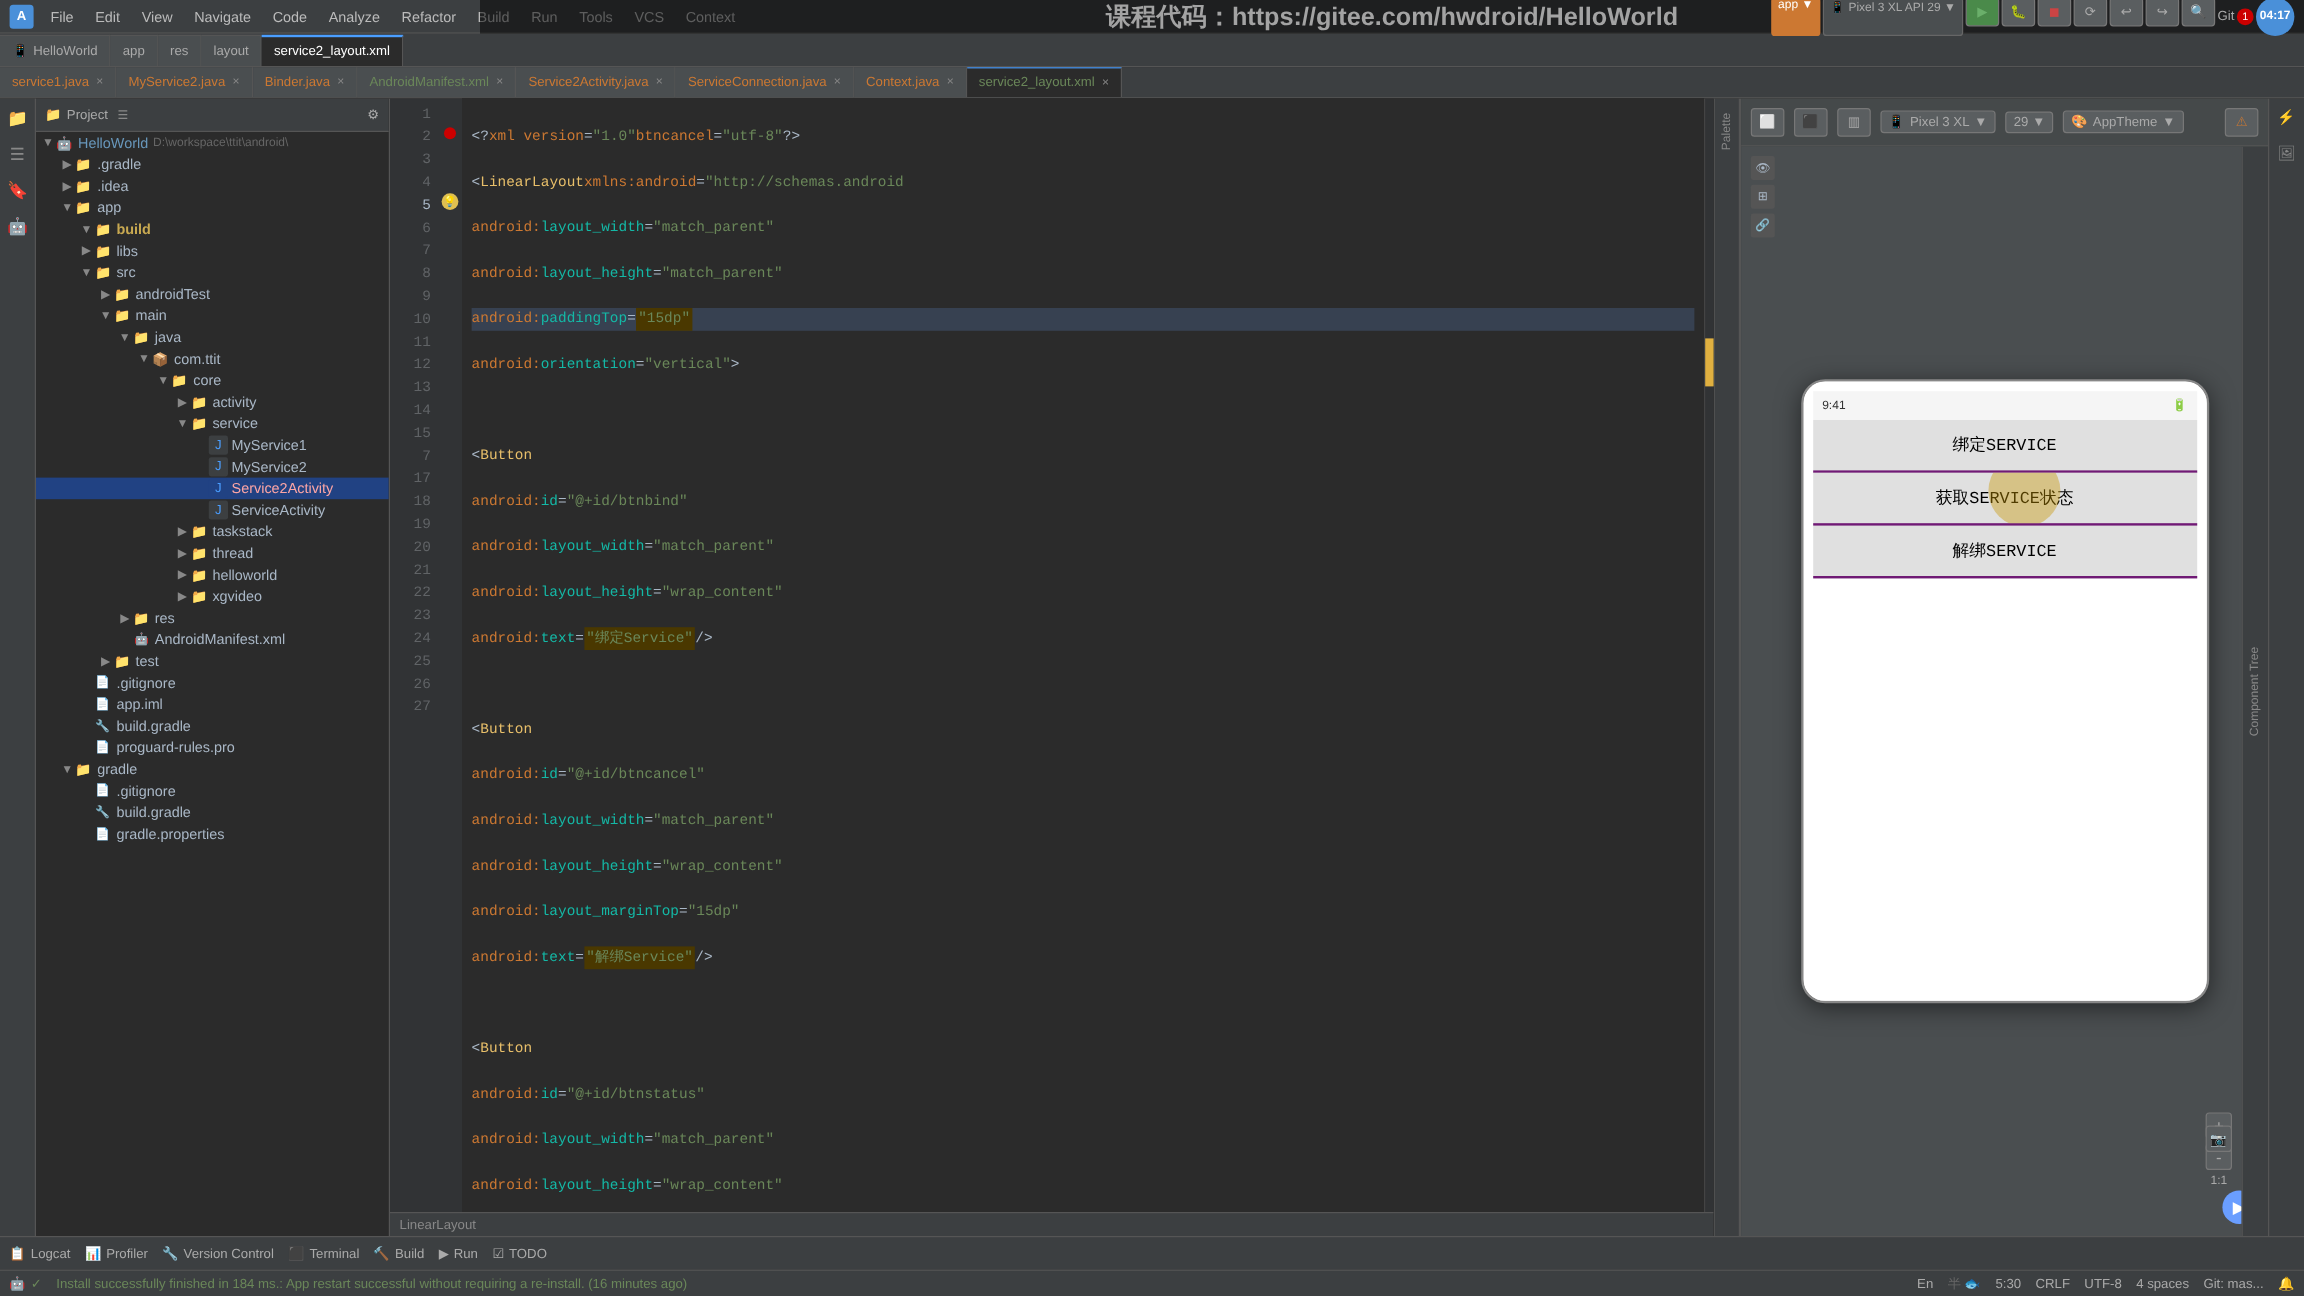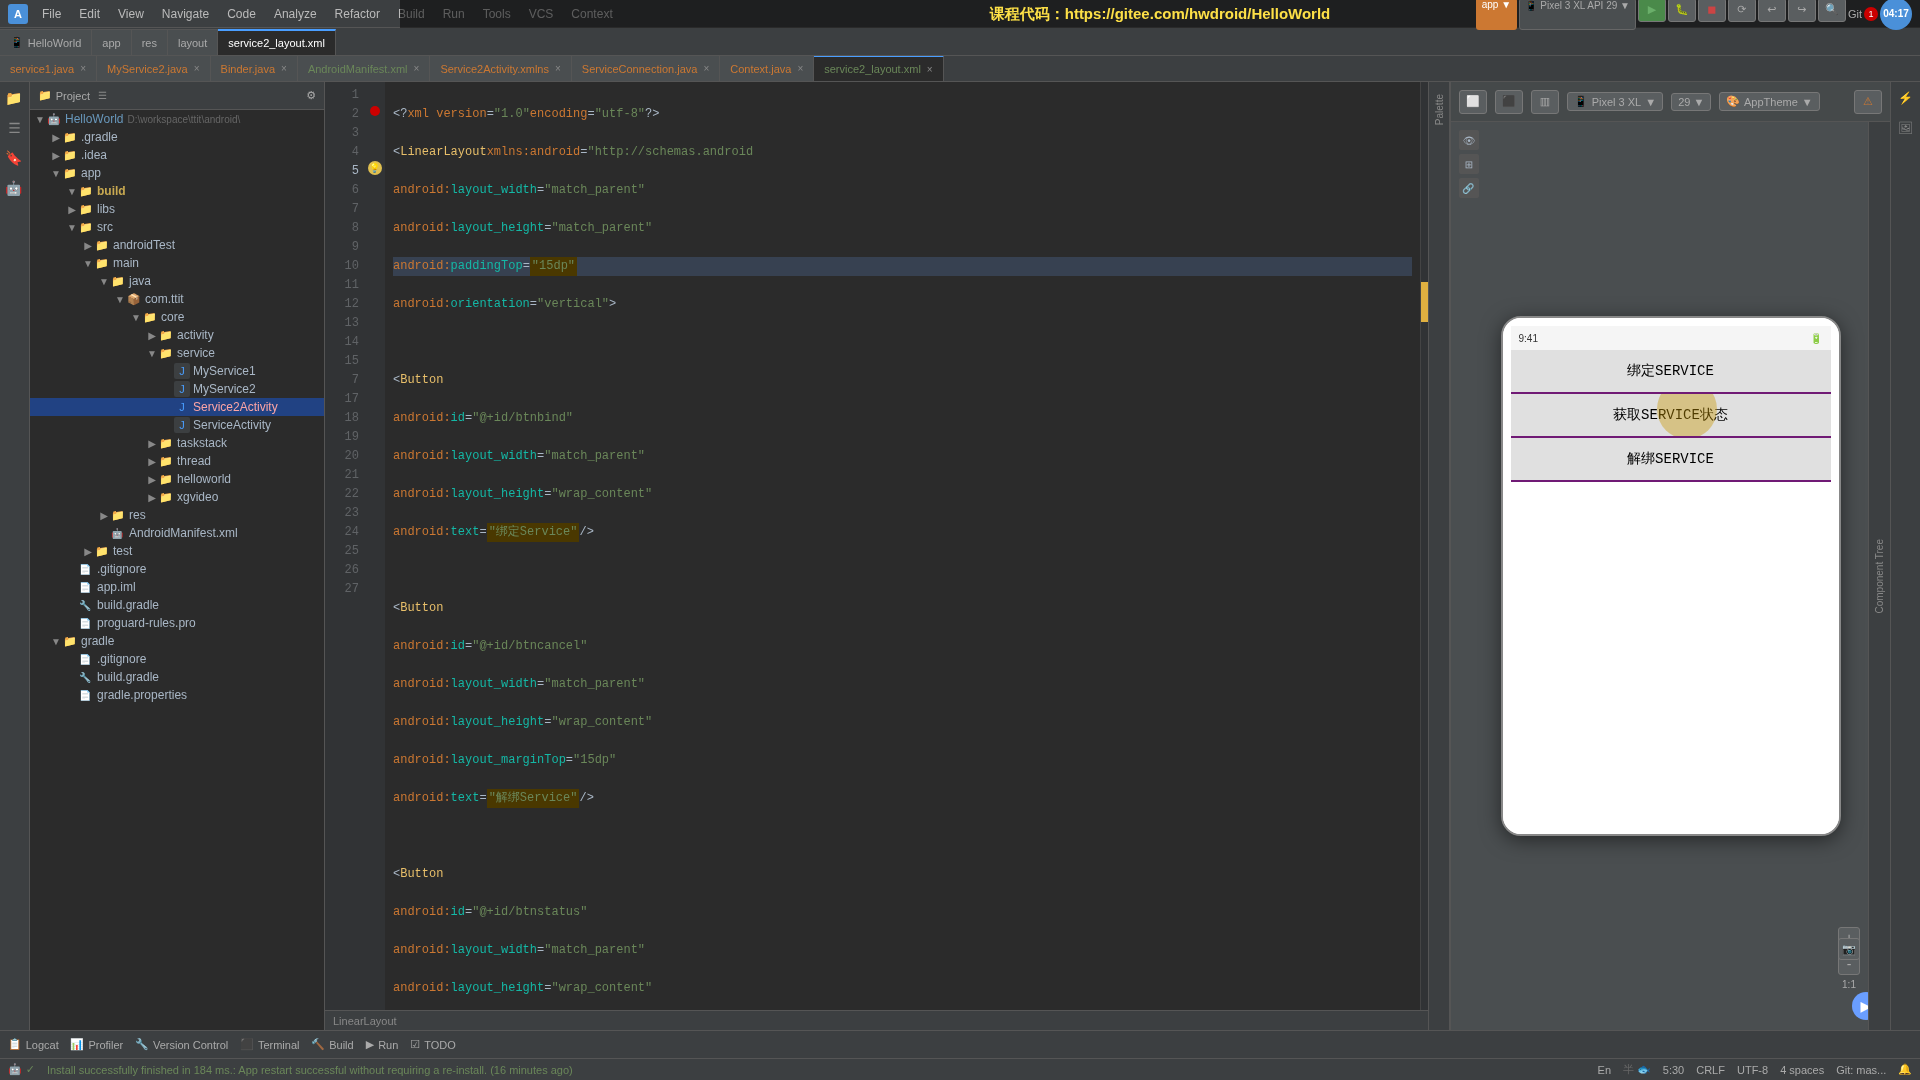--- a/index.html
+++ b/index.html
@@ -36,22 +36,22 @@
     .watermark-banner {
       position: absolute;
       top: 0;
       left: 400px;
       right: 0;
       height: 28px;
       display: flex;
       align-items: center;
       justify-content: center;
       background: rgba(0,0,0,0.5);
-      color: #fde047;
-      font-size: 15px;
+      color: #a3a3a3;
+      font-size: 21px;
       font-weight: bold;
       pointer-events: none;
       z-index: 200;
     }
 
     
     .tab-bar {
       height: 28px;
       background: #3c3f41;
       display: flex;
@@ -587,21 +587,21 @@
     </div>
     <div class="tab" style="font-size:11px;color:#cc7832;">
       <span>Binder.java</span>
       <span class="tab-close">×</span>
     </div>
     <div class="tab" style="font-size:11px;color:#6a8759;">
       <span>AndroidManifest.xml</span>
       <span class="tab-close">×</span>
     </div>
     <div class="tab" style="font-size:11px;color:#cc7832;">
-      <span>Service2Activity.xmlns</span>
+      <span>Service2Activity.java</span>
       <span class="tab-close">×</span>
     </div>
     <div class="tab" style="font-size:11px;color:#cc7832;">
       <span>ServiceConnection.java</span>
       <span class="tab-close">×</span>
     </div>
     <div class="tab" style="font-size:11px;color:#cc7832;">
       <span>Context.java</span>
       <span class="tab-close">×</span>
     </div>
@@ -1019,21 +1019,21 @@
           <div class="gutter-row"></div>
           <div class="gutter-row"></div>
           <div class="gutter-row"></div>
           <div class="gutter-row"></div>
           <div class="gutter-row"></div>
           <div class="gutter-row"></div>
           <div class="gutter-row"></div>
         </div>
 
         <div class="code-content">
-<div class="code-line"><span class="xml-punct">&lt;?</span><span class="xml-decl">xml version</span><span class="xml-punct">=</span><span class="xml-string">"1.0"</span> <span class="xml-decl">encoding</span><span class="xml-punct">=</span><span class="xml-string">"utf-8"</span><span class="xml-punct">?&gt;</span></div>
+<div class="code-line"><span class="xml-punct">&lt;?</span><span class="xml-decl">xml version</span><span class="xml-punct">=</span><span class="xml-string">"1.0"</span> <span class="xml-decl">btncancel</span><span class="xml-punct">=</span><span class="xml-string">"utf-8"</span><span class="xml-punct">?&gt;</span></div>
 <div class="code-line"><span class="xml-punct">&lt;</span><span class="xml-tag">LinearLayout</span> <span class="xml-ns">xmlns:android</span><span class="xml-punct">=</span><span class="xml-string">"http://schemas.android</span></div>
 <div class="code-line">    <span class="xml-ns">android:</span><span class="xml-attr">layout_width</span><span class="xml-punct">=</span><span class="xml-string">"match_parent"</span></div>
 <div class="code-line">    <span class="xml-ns">android:</span><span class="xml-attr">layout_height</span><span class="xml-punct">=</span><span class="xml-string">"match_parent"</span></div>
 <div class="code-line highlighted">    <span class="xml-ns">android:</span><span class="xml-attr">paddingTop</span><span class="xml-punct">=</span><span style="background:#4a3800;padding:0 2px;"><span class="xml-string">"15dp"</span></span></div>
 <div class="code-line">    <span class="xml-ns">android:</span><span class="xml-attr">orientation</span><span class="xml-punct">=</span><span class="xml-string">"vertical"</span><span class="xml-punct">&gt;</span></div>
 <div class="code-line">&nbsp;</div>
 <div class="code-line">    <span class="xml-punct">&lt;</span><span class="xml-tag">Button</span></div>
 <div class="code-line">        <span class="xml-ns">android:</span><span class="xml-attr">id</span><span class="xml-punct">=</span><span class="xml-string">"@+id/btnbind"</span></div>
 <div class="code-line">        <span class="xml-ns">android:</span><span class="xml-attr">layout_width</span><span class="xml-punct">=</span><span class="xml-string">"match_parent"</span></div>
 <div class="code-line">        <span class="xml-ns">android:</span><span class="xml-attr">layout_height</span><span class="xml-punct">=</span><span class="xml-string">"wrap_content"</span></div>

